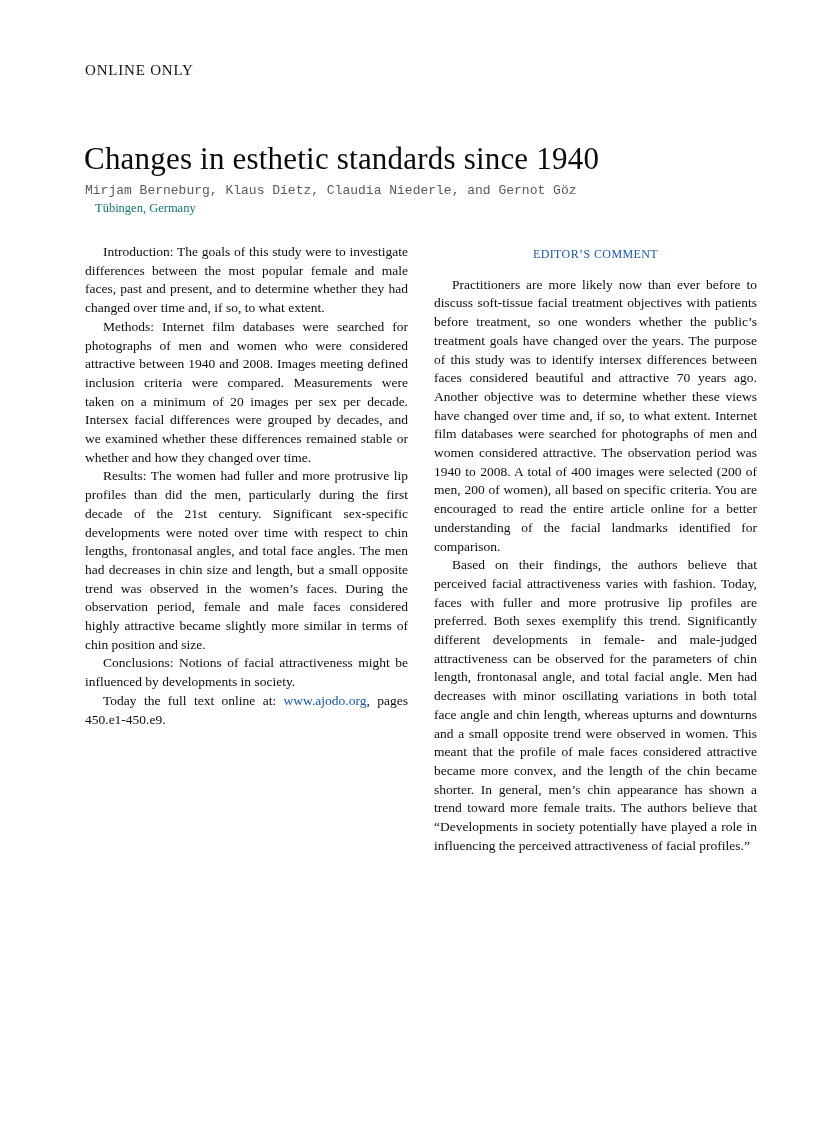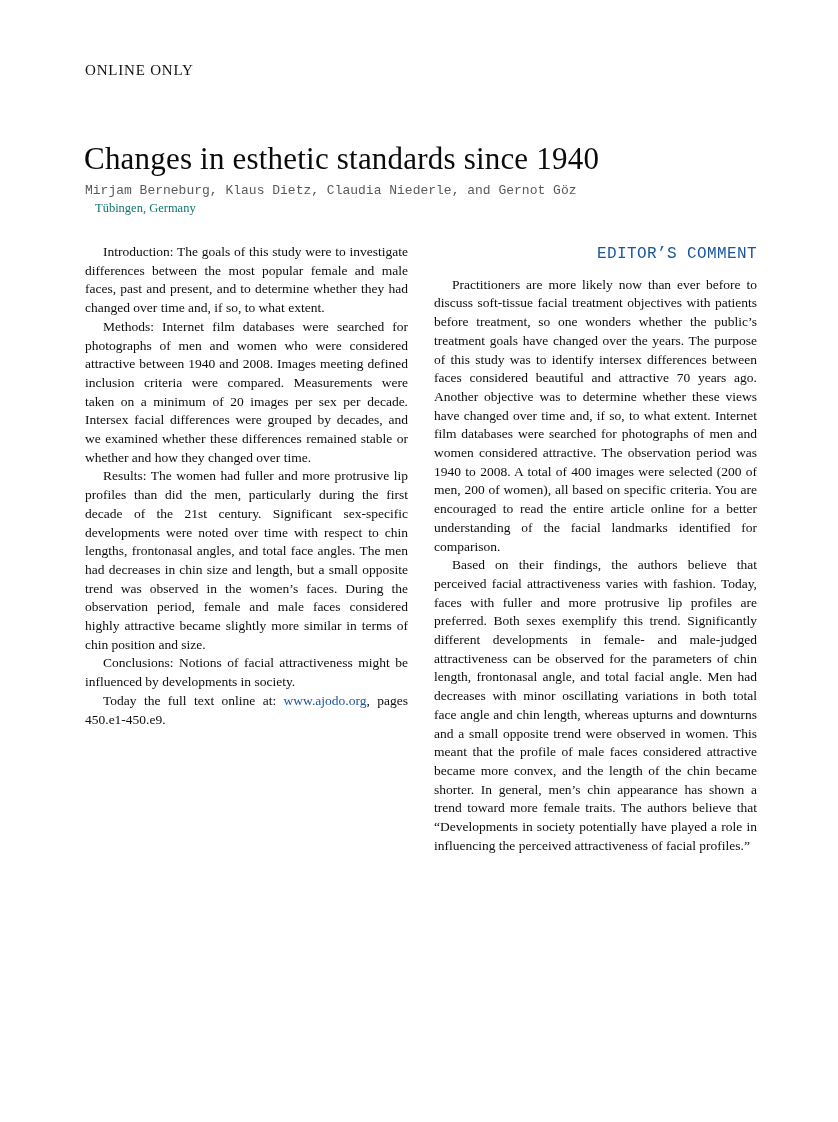--- a/index.html
+++ b/index.html
@@ -59,26 +59,26 @@
     font-size: 13.5px;
     line-height: 18.7px;
     text-align: justify;
     color: #0d0d0d;
   }
   .col p {
     margin: 0;
     text-indent: 18px;
   }
   .comment-heading {
-    font-family: Liberation Mono, monospace;
-    font-size: 16px;
+    font-family: Liberation Serif, serif;
+    font-size: 12px;
     letter-spacing: 0.4px;
     color: #1a56a0;
     margin: 2px 0 12px 0;
-    text-align: right;
+    text-align: center;
   }
   a.ajodo-link {
     color: #1a56a0;
     text-decoration: none;
     cursor: pointer;
   }
   .footer {
     position: absolute;
     left: 85px;
     top: 984px;

